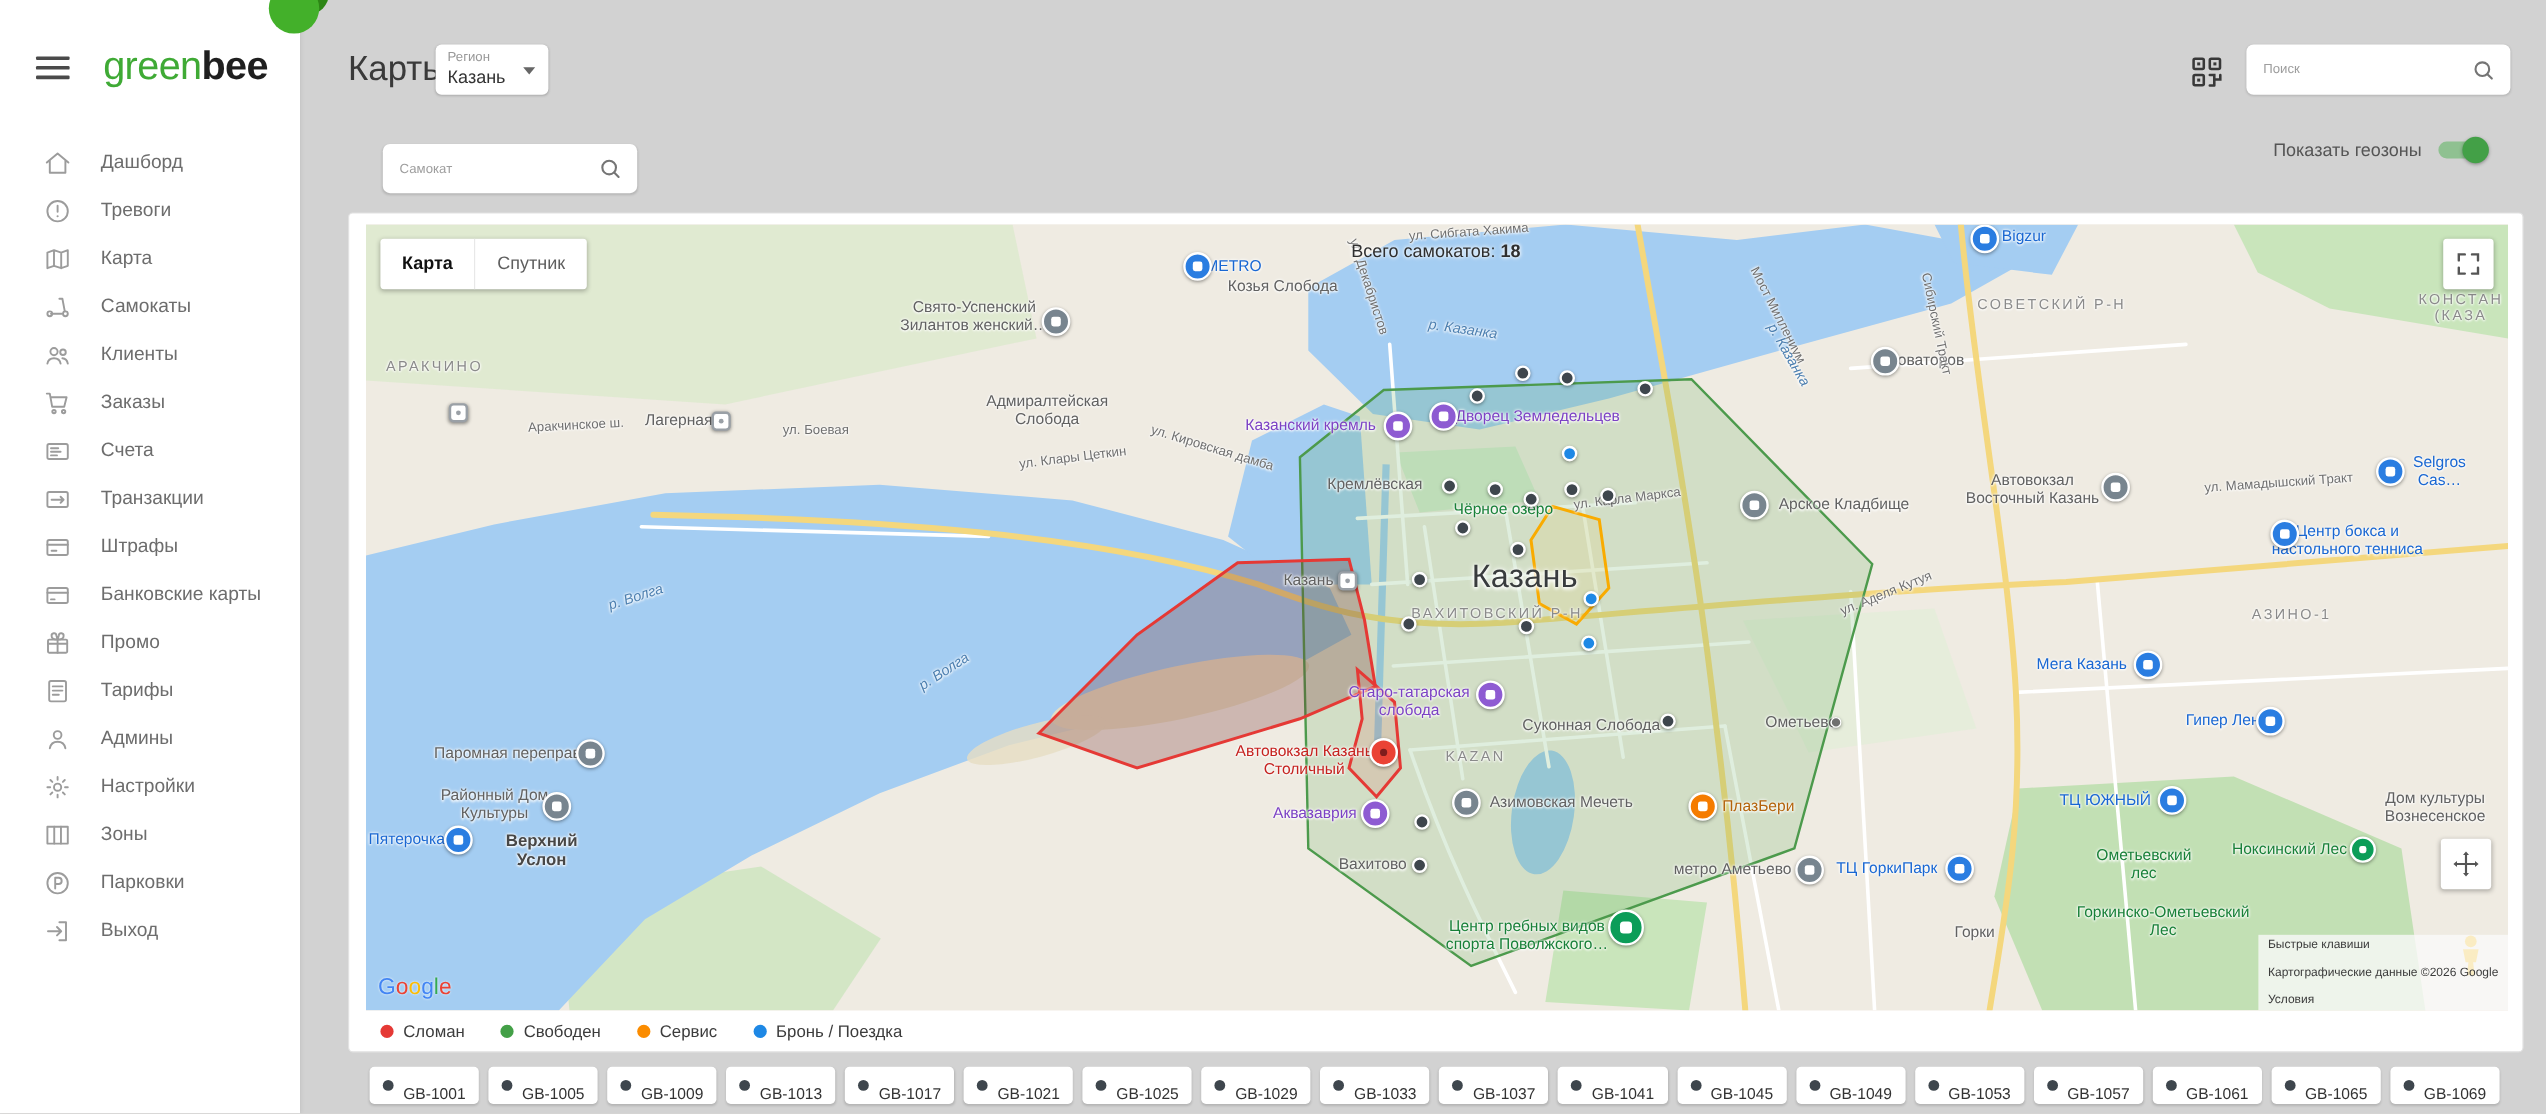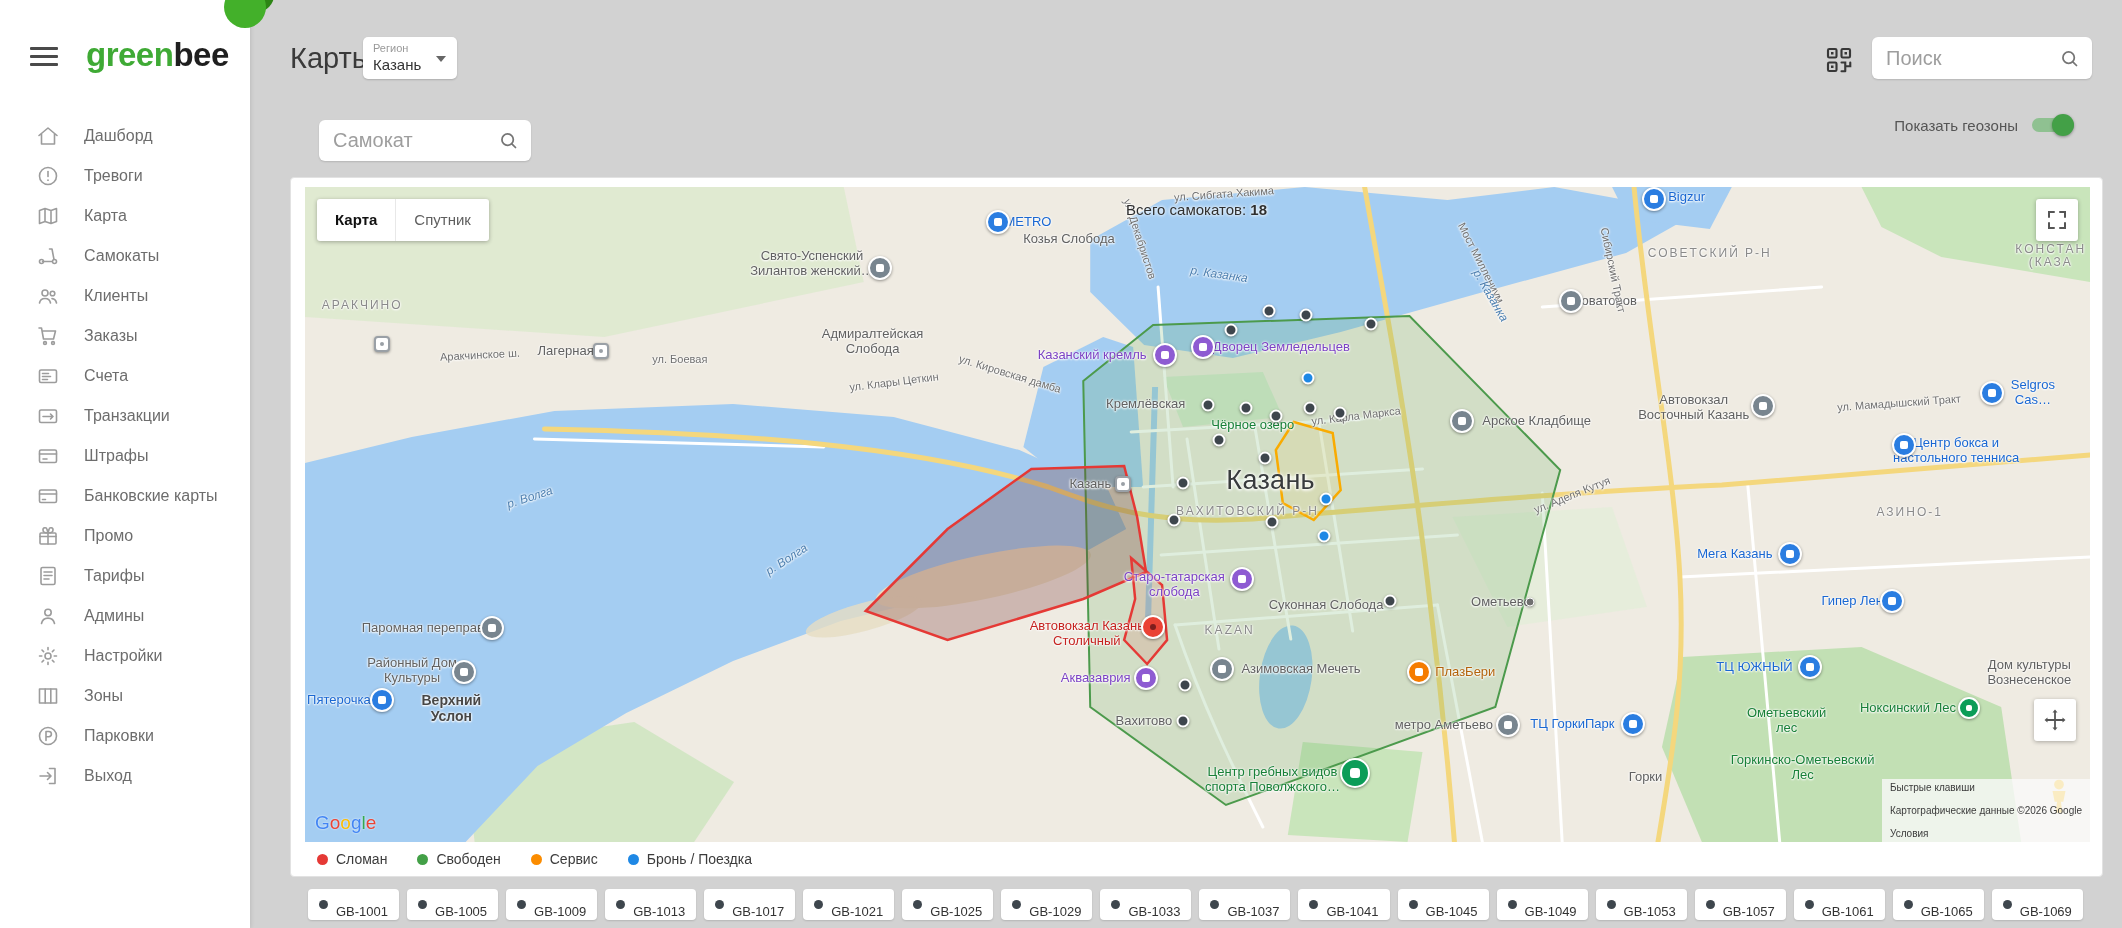--- a/index.html
+++ b/index.html
@@ -6,38 +6,38 @@
   .app{position:relative;width:2122px;height:928px;background:#d2d2d2;overflow:hidden;}
 
   
   .sidebar{position:absolute;left:0;top:0;width:250px;height:100%;background:#fff;box-shadow:1px 0 4px rgba(0,0,0,.10);z-index:20;}
   .burger{position:absolute;left:30px;top:42px;width:28px;cursor:pointer;}
   .burger i{display:block;height:3px;background:#4a4a4a;margin:5px 0;border-radius:1px;}
   .leaf{position:absolute;border-radius:50%;}
   .leaf.l1{left:224px;top:-14px;width:42px;height:42px;background:#43b02a;}
   .leaf.l2{left:240px;top:-22px;width:34px;height:34px;background:#2d8515;}
   .logo{position:absolute;left:86px;top:36px;font-size:33px;letter-spacing:-.5px;white-space:nowrap;}
-  .logo .g{color:#3faa35;font-weight:700;margin-top:47px;}
+  .logo .g{color:#3faa35;font-weight:400;margin-top:47px;}
   .logo .b{color:#1f1f1f;font-weight:700;}
   .menu{position:absolute;left:0;top:116px;width:100%;}
   .mi{display:flex;align-items:center;height:40px;padding-left:36px;cursor:pointer;color:#6d6d6d;}
   .mi .ic{width:24px;height:24px;color:#9c9c9c;margin-right:24px;flex:none;}
   .mi .ic svg{width:100%;height:100%;}
   .mi .lb{font-size:16px;}
 
   
   .page-title{position:absolute;left:290px;top:42px;font-size:29px;color:#3a3a3a;}
   .region{position:absolute;left:363px;top:37px;width:94px;height:42px;background:#fff;border-radius:5px;box-shadow:0 1px 2px rgba(0,0,0,.18);padding:5px 10px;box-sizing:border-box;cursor:pointer;}
   .region .rl{font-size:11px;color:#999;}
   .region .rv{font-size:15px;color:#333;margin-top:2px;}
   .region .caret{position:absolute;right:11px;top:19px;width:0;height:0;border-left:5px solid transparent;border-right:5px solid transparent;border-top:6px solid #666;}
   .qr-btn{position:absolute;left:1824px;top:45px;width:30px;height:30px;color:#383838;cursor:pointer;}
   .qr-btn svg{width:100%;height:100%;}
   .search{position:absolute;background:#fff;border-radius:6px;box-shadow:0 1px 2px rgba(0,0,0,.14);display:flex;align-items:center;padding:0 12px;box-sizing:border-box;}
-  .search input{border:none;outline:none;flex:1;font-size:20px;color:#333;font-family:inherit;background:transparent;min-width:0;}
+  .search input{border:none;outline:none;flex:1;font-size:11px;color:#333;font-family:inherit;background:transparent;min-width:0;}
   .search input::placeholder{color:#9e9e9e;}
   .search .mag{width:21px;height:21px;color:#757575;flex:none;}
   .search .mag svg{width:100%;height:100%;}
   .global-search{left:1872px;top:37px;width:220px;height:42px;}
   .scooter-search{left:319px;top:120px;width:212px;height:41px;}
 
   .geo-toggle{position:absolute;right:48px;top:113px;display:flex;align-items:center;gap:14px;height:24px;}
   .geo-toggle .gl{font-size:15px;color:#555;}
   .switch{width:42px;height:22px;position:relative;cursor:pointer;flex:none;}
   .switch .tr{position:absolute;left:0;top:4px;width:42px;height:14px;border-radius:7px;background:rgba(76,175,80,.5);}

